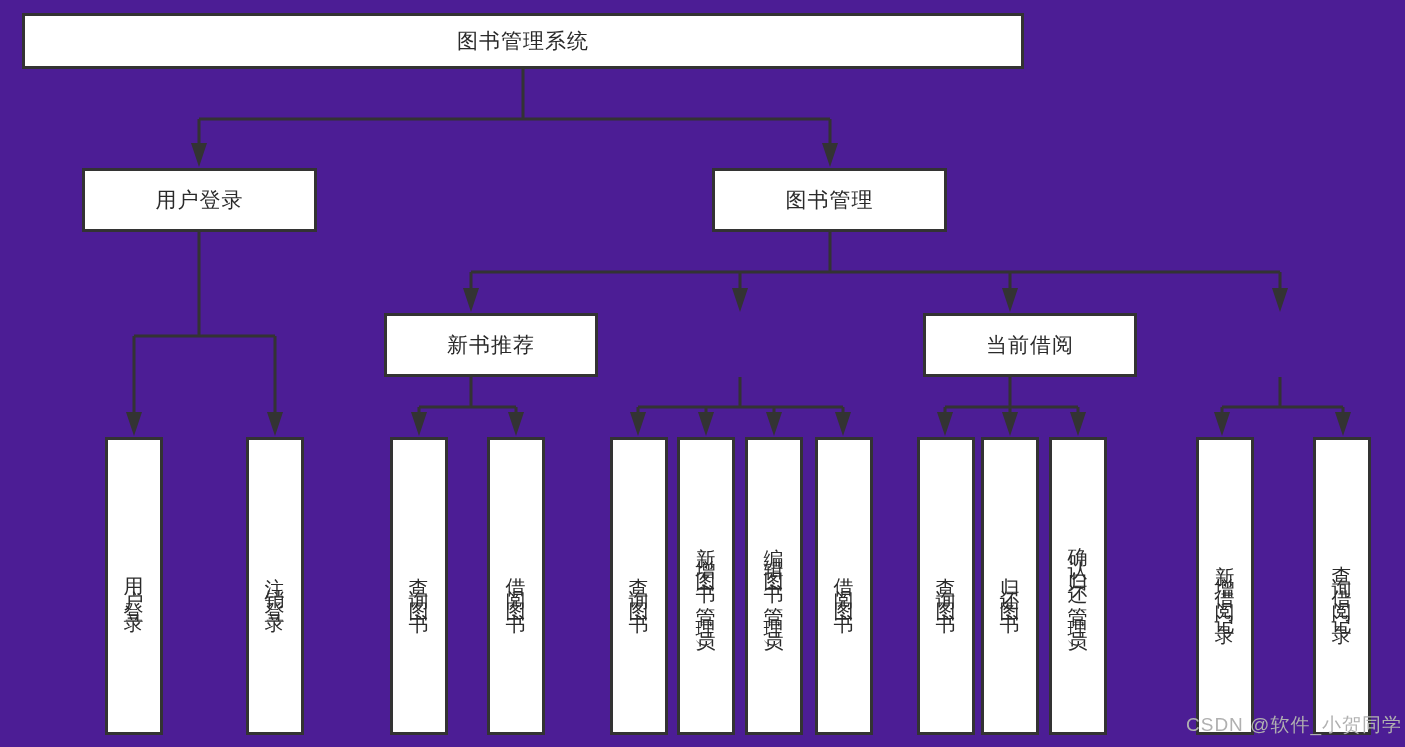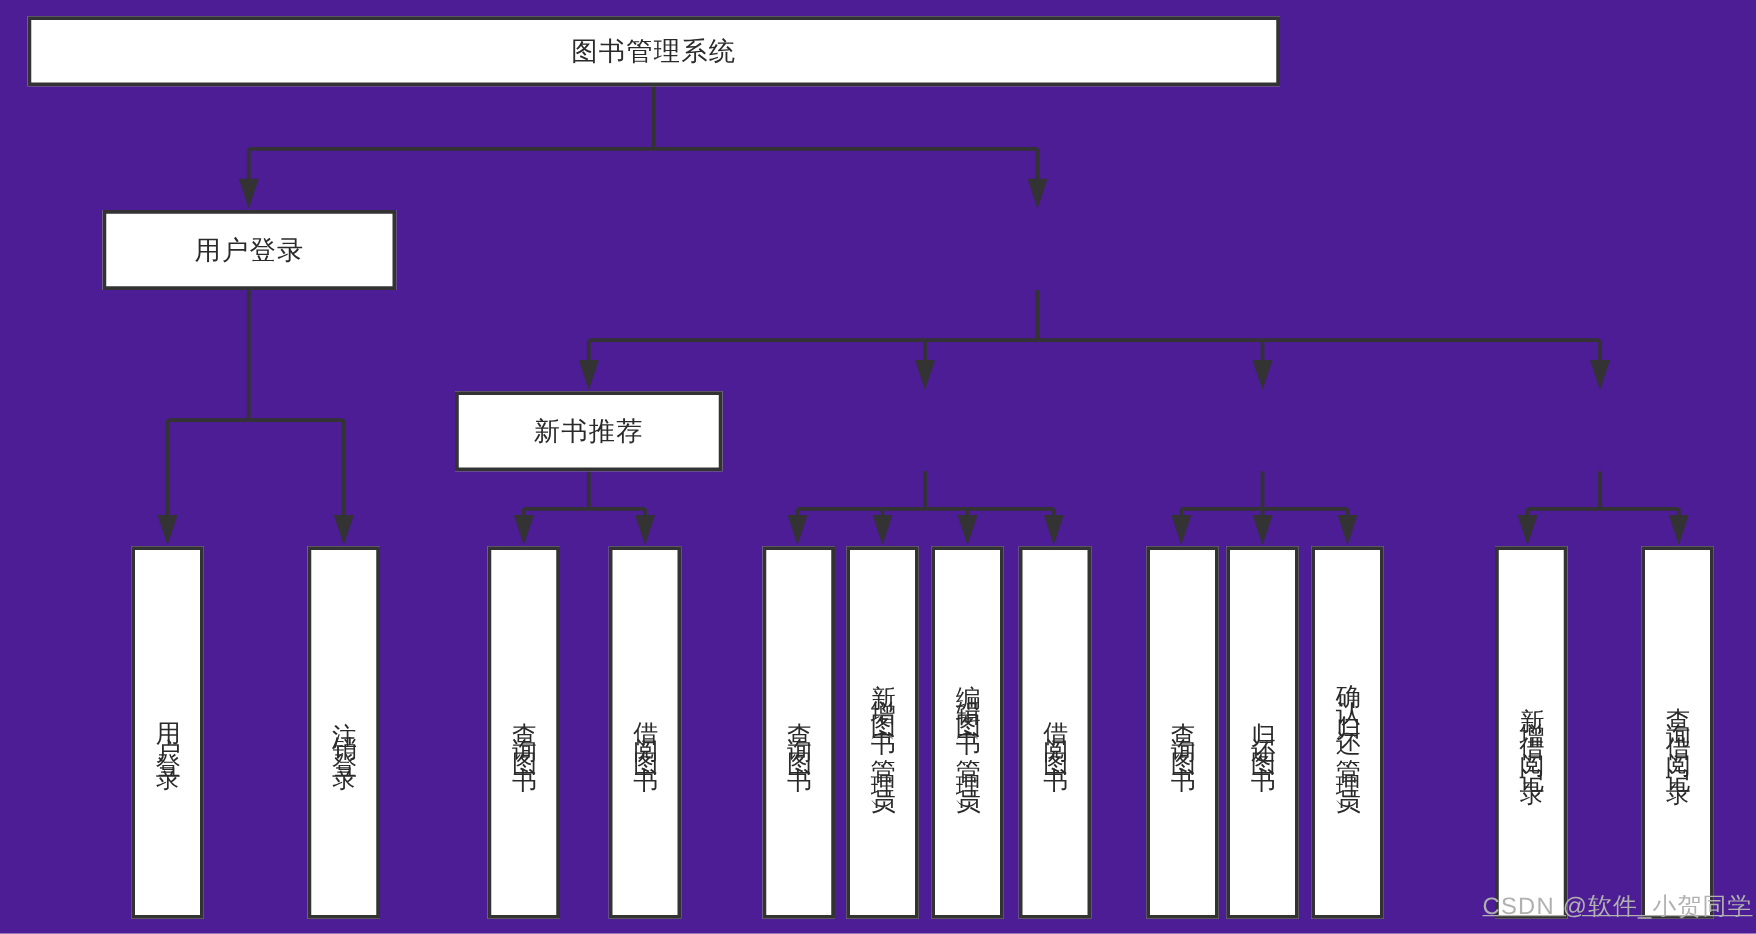--- a/index.html
+++ b/index.html
@@ -23,40 +23,39 @@
     border: 3px solid #333333;
     background: #ffffff;
     display: flex;
     align-items: center;
     justify-content: center;
     color: #2a2a2a;
   }
   .hbox { font-size: 21px; letter-spacing: 1px; }
   .root  { left: 22px;  top: 13px;  width: 1002px; height: 56px; }
   .lv2   { top: 168px; width: 235px; height: 64px; }
-  .lv3   { top: 313px; width: 214px; height: 64px; }
+  .lv3   { top: 313px; width: 214px; height: 64px; margin-left: 20px; }
   .vbox  { top: 437px; width: 58px;  height: 298px; }
   .vbox span {
     writing-mode: vertical-rl;
     text-orientation: mixed;
     font-size: 20px;
     letter-spacing: 12px;
     line-height: 1;
     white-space: nowrap;
   }
   .watermark {
     position: absolute;
     left: 1186px;
     top: 712px;
     font-size: 19px;
     color: #b0b0b0;
     letter-spacing: 1px;
     white-space: nowrap;
     z-index: 5;
-    text-decoration: underline;
   }
 </style>
 </head>
 <body>
 
 <div class="canvas">
 
   <svg class="wires" width="1405" height="747" viewBox="0 0 1405 747" xmlns="http://www.w3.org/2000/svg">
     <path stroke="#333333" stroke-width="3" fill="none" d="
       M523 67 V119 M199 119 H830 M199 119 V146 M830 119 V146
@@ -79,23 +78,29 @@
       M1214 412 L1230 412 L1222 436 Z  M1335 412 L1351 412 L1343 436 Z"></path>
   </svg>
 
   <div class="node hbox root">
     <span>图书管理系统</span>
   </div>
 
   <div class="node hbox lv2" style="left:82px">
     <span>用户登录</span>
   </div>
+  <div class="node hbox lv2" style="left:712px">
+    <span>图书管理</span>
+  </div>
 
   <div class="node hbox lv3" style="left:364px">
     <span>新书推荐</span>
+  </div>
+  <div class="node hbox lv3" style="left:903px">
+    <span>当前借阅</span>
   </div>
 
   <div class="node vbox" style="left:105px">
     <span>用户登录</span>
   </div>
   <div class="node vbox" style="left:246px">
     <span>注销登录</span>
   </div>
 
   <div class="node vbox" style="left:390px">

